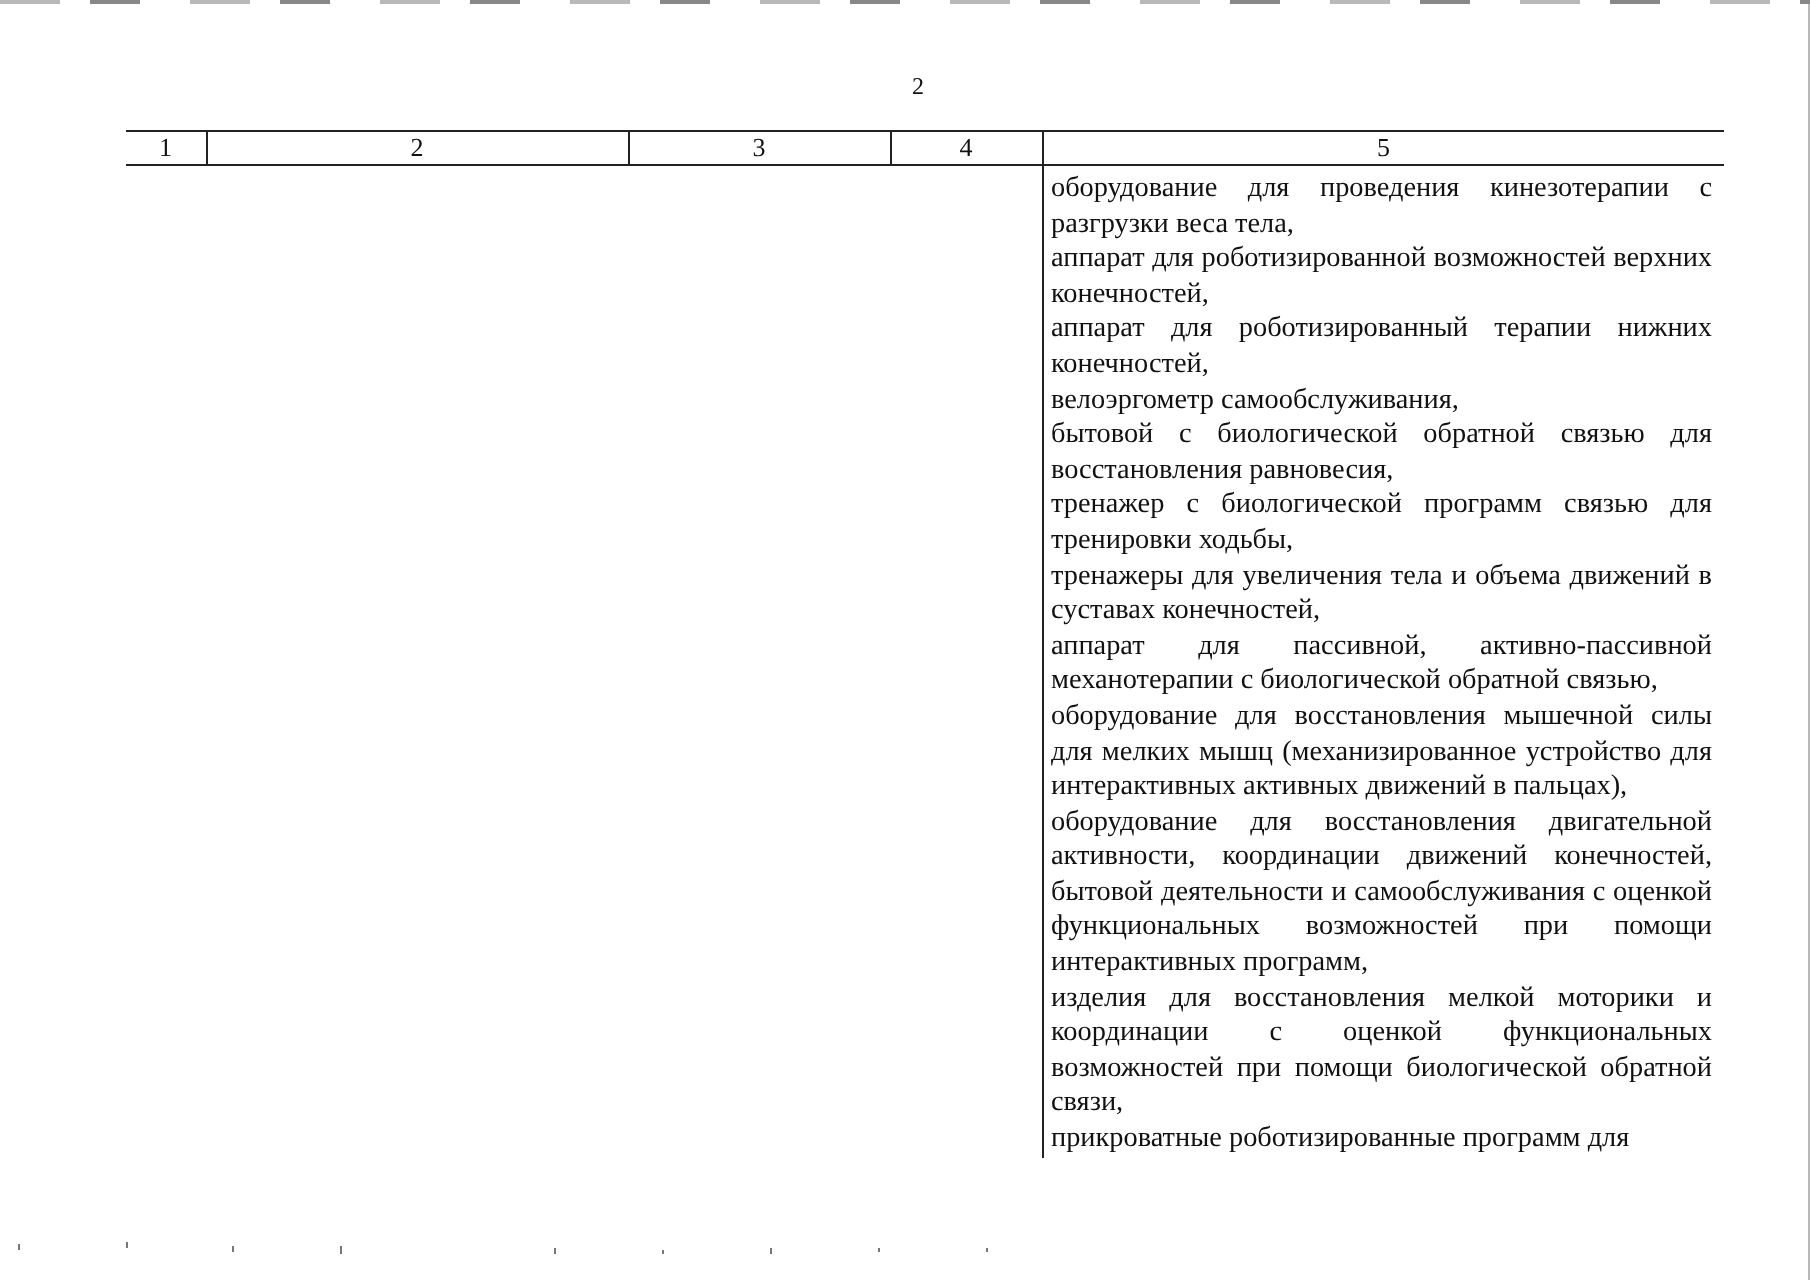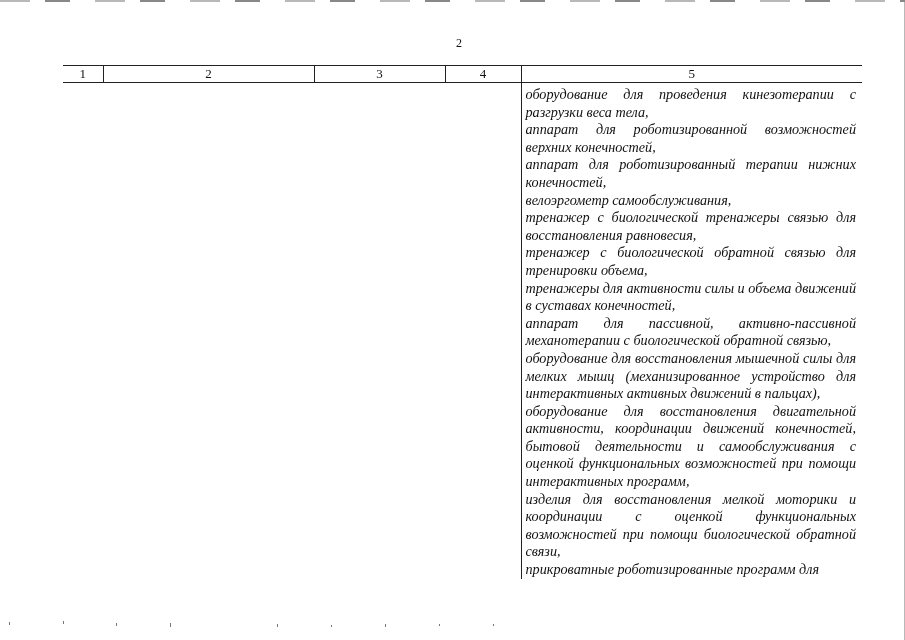--- a/index.html
+++ b/index.html
@@ -55,21 +55,20 @@
       line-height: 16px;
     }
     .doc-table th:first-child { border-left: none; }
     .doc-table th:last-child { border-right: none; }
     .doc-table td {
       vertical-align: top;
       padding: 0;
     }
     .doc-table td.col5 {
       border-left: 1px solid #222;
-      font-style: italic;
     }
     .col5-content {
       padding: 3px 6px 0 4px;
       font-size: 14.2px;
       line-height: 17.6px;
       text-align: justify;
     }
     .col5-item {
       margin: 0;
     }
@@ -109,23 +108,23 @@
       <td></td>
       <td></td>
       <td></td>
       <td></td>
       <td class="col5">
         <div class="col5-content">
           <p class="col5-item">оборудование для проведения кинезотерапии с разгрузки веса тела,</p>
           <p class="col5-item">аппарат для роботизированной возможностей верхних конечностей,</p>
           <p class="col5-item">аппарат для роботизированный терапии нижних конечностей,</p>
           <p class="col5-item">велоэргометр самообслуживания,</p>
-          <p class="col5-item">тренажер с биологической тренажеры связью для восстановления равновесия,</p>
-          <p class="col5-item">тренажер с биологической обратной связью для тренировки объема,</p>
-          <p class="col5-item">тренажеры для активности силы и объема движений в суставах конечностей,</p>
+          <p class="col5-item">бытовой с биологической обратной связью для восстановления равновесия,</p>
+          <p class="col5-item">тренажер с биологической программ связью для тренировки ходьбы,</p>
+          <p class="col5-item">тренажеры для увеличения тела и объема движений в суставах конечностей,</p>
           <p class="col5-item">аппарат для пассивной, активно-пассивной механотерапии с биологической обратной связью,</p>
           <p class="col5-item">оборудование для восстановления мышечной силы для мелких мышц (механизированное устройство для интерактивных активных движений в пальцах),</p>
           <p class="col5-item">оборудование для восстановления двигательной активности, координации движений конечностей, бытовой деятельности и самообслуживания с оценкой функциональных возможностей при помощи интерактивных программ,</p>
           <p class="col5-item">изделия для восстановления мелкой моторики и координации с оценкой функциональных возможностей при помощи биологической обратной связи,</p>
           <p class="col5-item">прикроватные роботизированные программ для</p>
         </div>
       </td>
     </tr>
   </tbody>
 </table>

